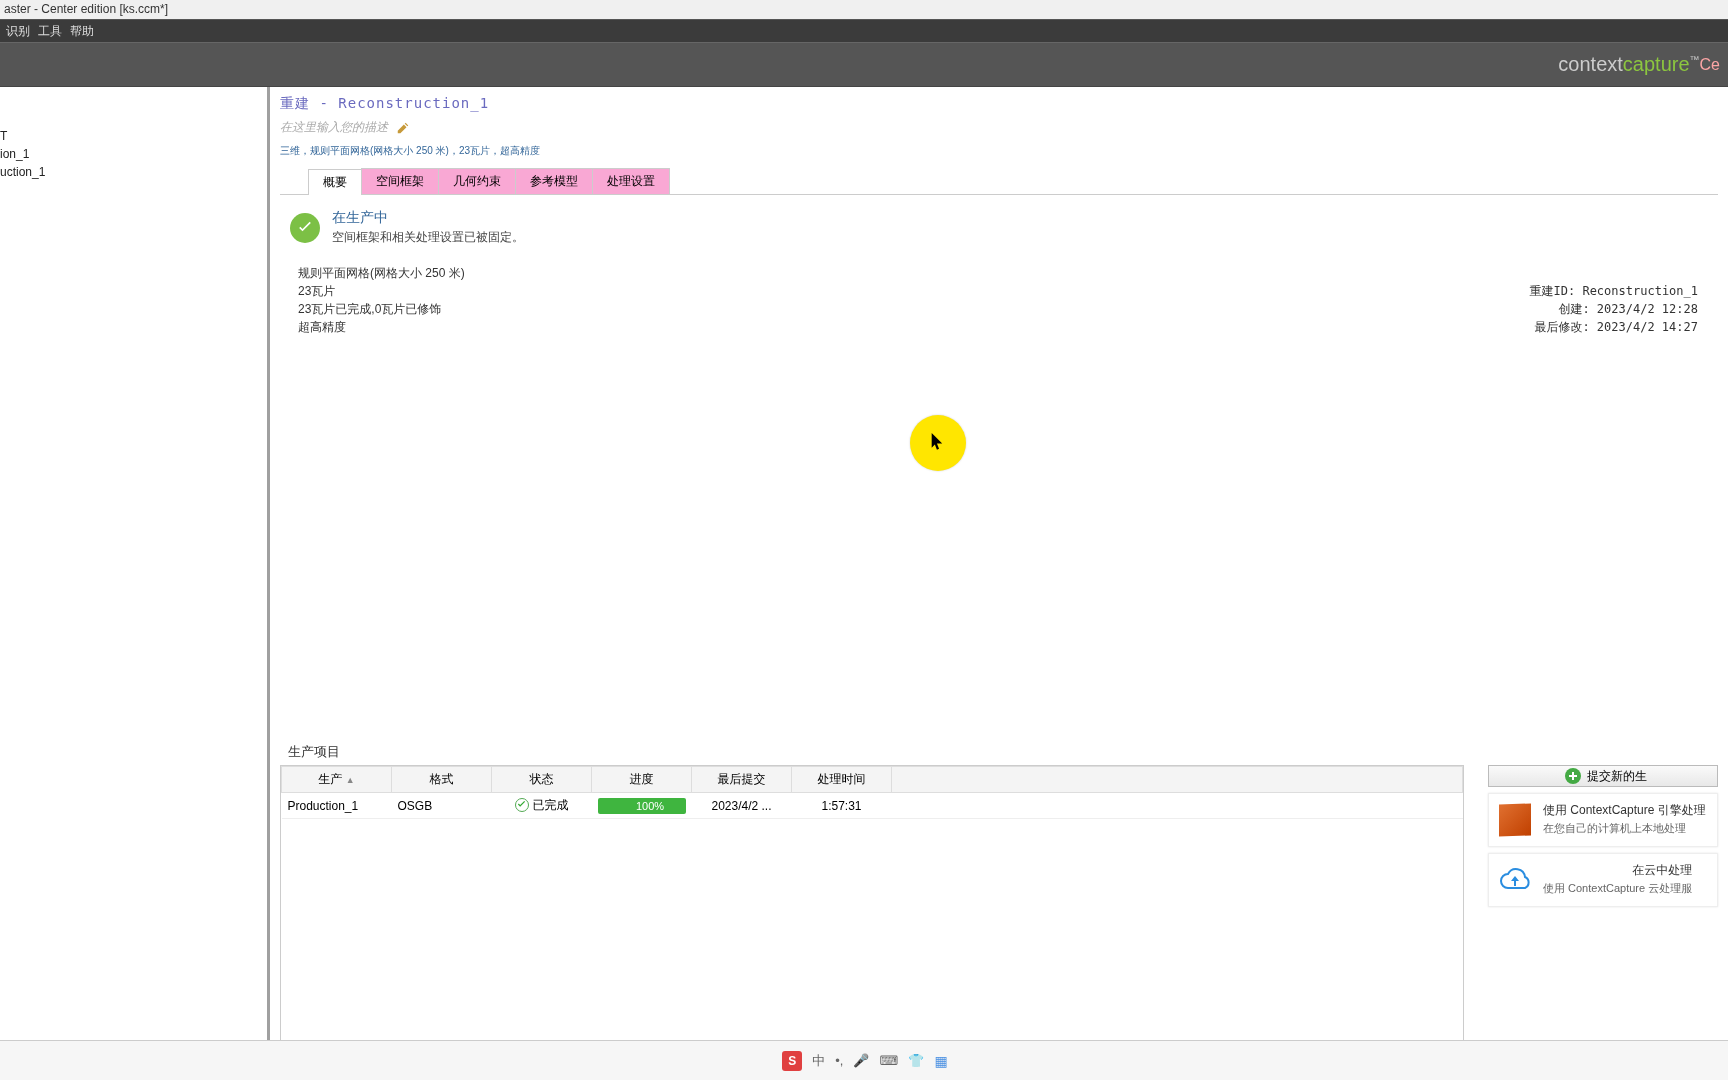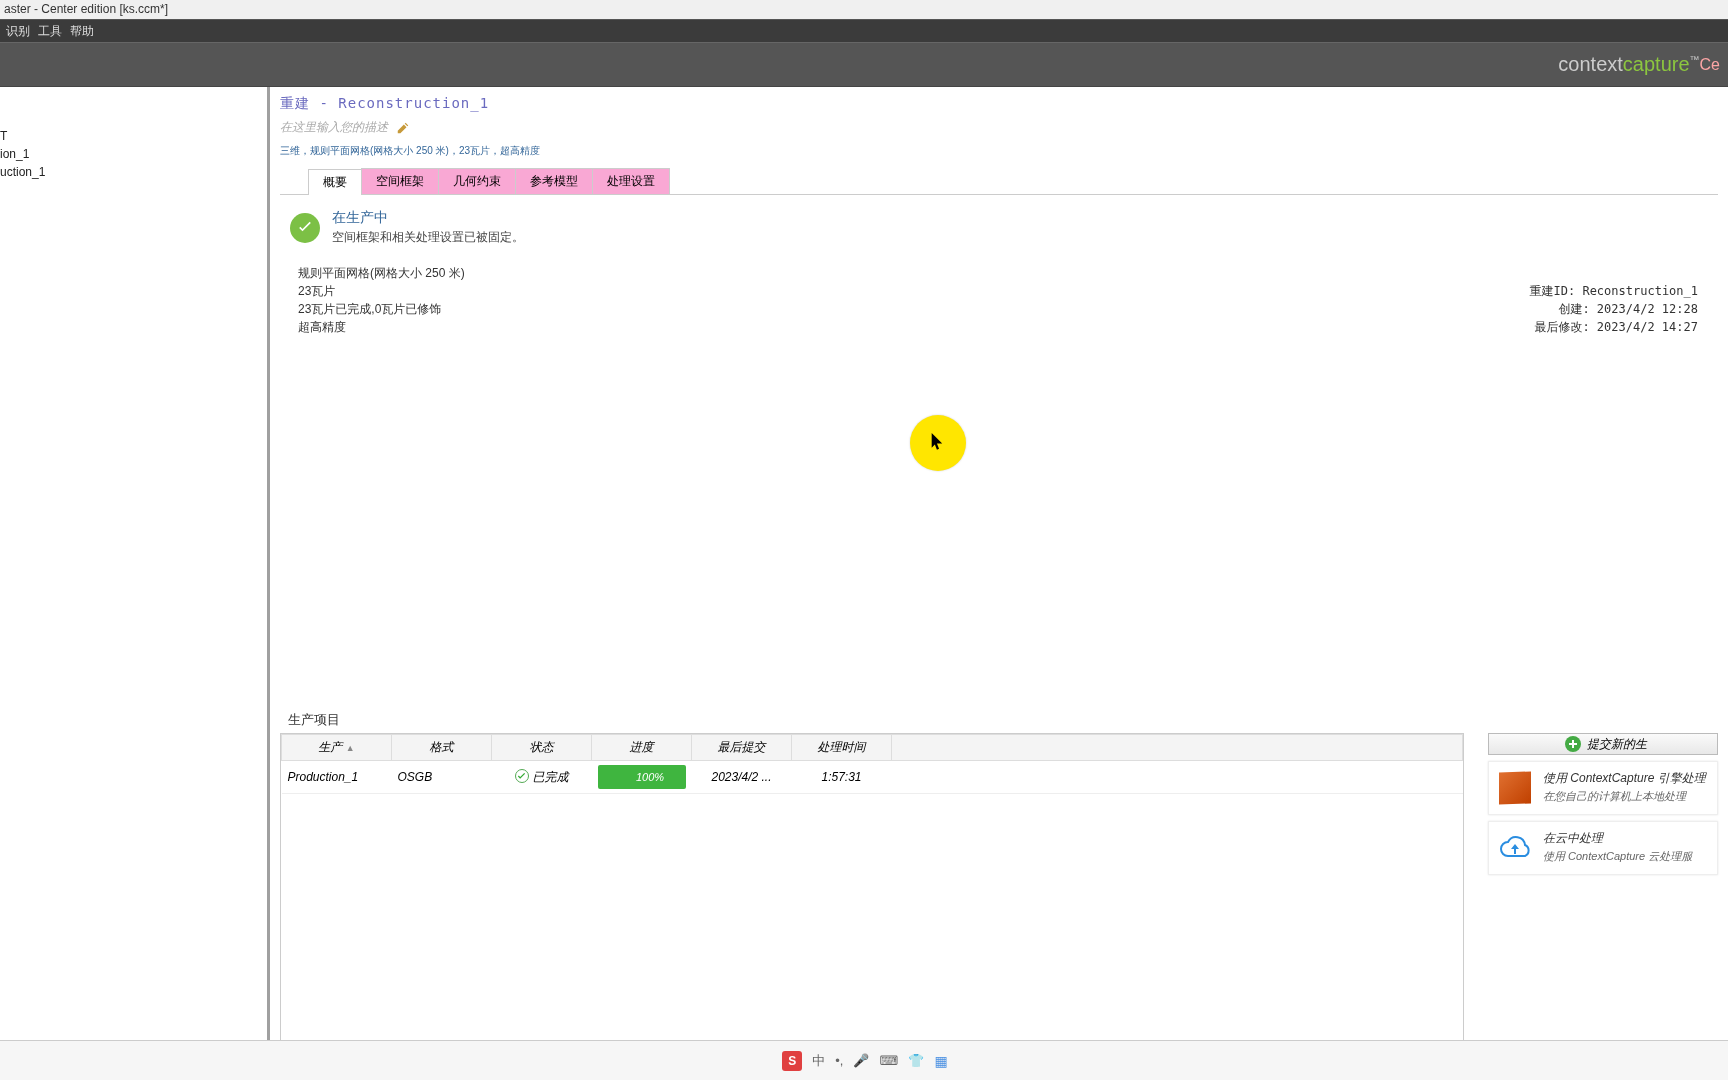--- a/index.html
+++ b/index.html
@@ -31,41 +31,41 @@
   .status-row { display: flex; align-items: center; gap: 12px; margin-top: 14px; padding-left: 10px; }
   .status-icon { width: 30px; height: 30px; border-radius: 50%; background: #7cc045; display:flex; align-items:center; justify-content:center; }
   .status-icon svg { width:20px; height:20px; }
   .status-texts .status-title { color: #336699; font-size: 14px; }
   .status-texts .status-sub { color: #444; font-size: 12px; margin-top: 2px; }
   .detail-block { margin-top: 18px; padding-left: 18px; color: #333; line-height: 1.5; font-size: 12px;}
   .meta-block { position:absolute; right: 30px; top: 195px; text-align: right; color: #333; line-height:1.5; font-size:12px; font-family:"NSimSun","SimSun",monospace;}
   .meta-block .meta-row span.k{ color:#333;}
   .cursor-highlight { position:absolute; width:56px; height:56px; border-radius:50%; background:#ffe600; top:328px; left:640px; box-shadow:0 0 2px rgba(0,0,0,.2); display:flex; align-items:center; justify-content:center;}
   .cursor-highlight svg{width:16px;height:20px;}
-  .prod-section { position:absolute; left:10px; right:10px; top:624px; }
+  .prod-section { position:absolute; left:10px; right:10px; top:656px; }
   .prod-header { font-size:13px; color:#333; margin-bottom:4px; padding-left:8px;}
-  .prod-layout { display:flex; gap:24px;font-style:italic; }
+  .prod-layout { display:flex; gap:24px; }
   .prod-table-wrap { flex:1; border:1px solid #ccc; background:#fff; height:310px;}
   thead th { background:#f4f4f4; border:1px solid #ddd; font-weight:400; padding:4px 0; font-size:12px;}
   table { border-collapse: collapse; width:100%; table-layout:fixed;}
   tbody td { padding:4px 6px; font-size:12px; text-align:center; border-bottom:1px solid #eee;}
   tbody td.left { text-align:left; }
   .sort-ind{ font-size:9px; color:#888;}
-  .prog-bar { height:24px; background:#3fb53f; color:#fff; display:flex; align-items:center; justify-content:center; font-size:11px; border-radius:2px;padding-left:17px;}
+  .prog-bar { height:16px; background:#3fb53f; color:#fff; display:flex; align-items:center; justify-content:center; font-size:11px; border-radius:2px;padding-left:17px;}
   .done-icon{ display:inline-flex; align-items:center; justify-content:center; width:14px;height:14px; border:1px solid #5a5; border-radius:50%; color:#3a3; margin-right:4px;}
   .done-icon svg{width:9px;height:9px;}
   .side-panel{ width:230px; min-width:230px; display:flex; flex-direction:column; gap:6px;}
   .submit-btn{ height:22px; background:linear-gradient(#fafafa,#e8e8e8); border:1px solid #bbb; display:flex; align-items:center; justify-content:center; gap:6px; font-size:12px; cursor:default; overflow:hidden; padding-left:6px;}
   .submit-btn .sub-icon{ width:16px;height:16px; background:#4a4; border-radius:50%; display:flex;align-items:center;justify-content:center;}
   .submit-btn .sub-icon svg{width:10px;height:10px;color:#fff;}
   .info-card{ border:1px solid #eee; background:#fff; padding:8px 8px; display:flex; gap:10px; align-items:flex-start; box-shadow:0 0 2px rgba(0,0,0,.1);}
   .info-card .ic-icon{ width:36px;height:36px; display:flex;align-items:center;justify-content:center;}
   .box3d{ width:32px;height:32px; background:linear-gradient(135deg,#e07030,#c04000); transform:skewY(-2deg);}
   .cloud-icon svg{ width:34px;height:28px; color:#2a8de0;}
-  .info-card .ic-text .t1{ font-size:12px; color:#333;}
+  .info-card .ic-text .t1{ font-size:12px; color:#333;text-align:right;}
   .info-card .ic-text .t2{ font-size:11px; color:#666; margin-top:2px;}
   .taskbar{ position:absolute; bottom:0; left:0; right:0; height:40px; background:#f6f6f6; border-top:1px solid #ccc; display:flex; align-items:center; justify-content:center; gap:10px;}
   .tb-ime{ width:20px;height:20px; background:#e04040; border-radius:3px; color:#fff; display:flex;align-items:center;justify-content:center; font-size:12px; font-weight:700;}
   .tb-item{ color:#666; font-size:13px;}
   .tb-grid{ color:#4a90e2; font-size:14px; letter-spacing:-2px;}
 </style>
 </head>
 <body>
 
 <div class="title-bar">

